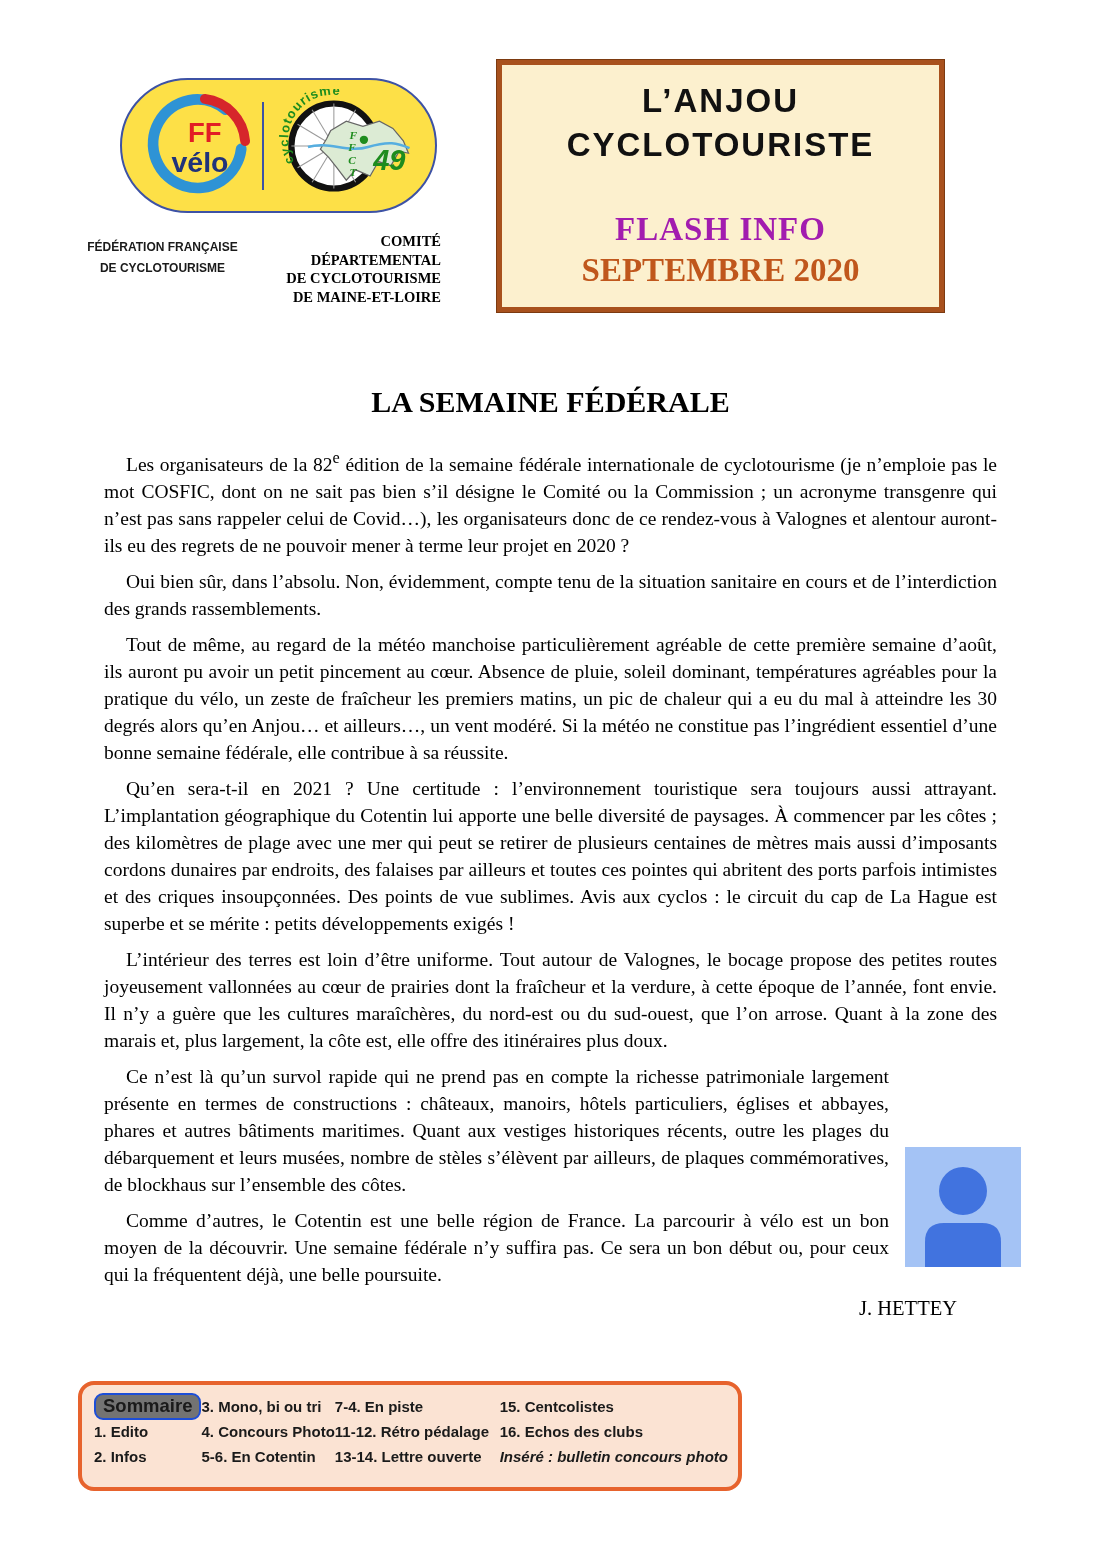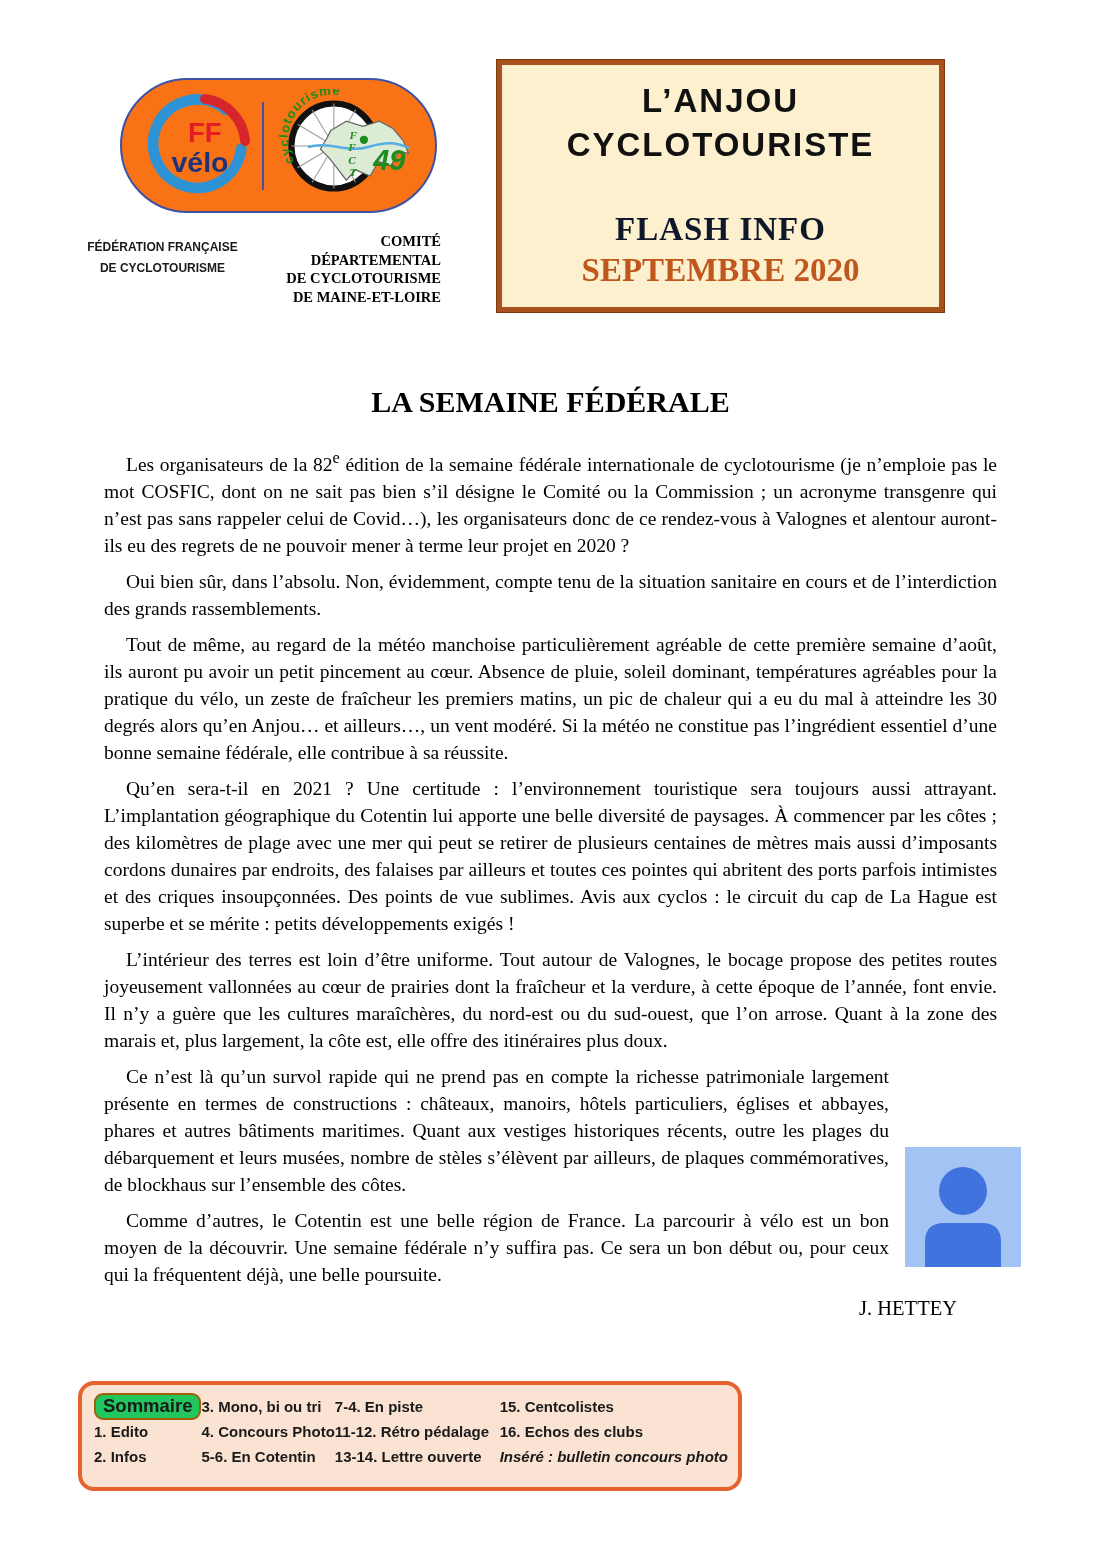--- a/index.html
+++ b/index.html
@@ -17,21 +17,21 @@
   
   .logo-capsule {
     position: absolute;
     left: 120px; top: 78px;
     width: 317px; height: 135px;
     border: 2px solid #3D52A5;
     border-radius: 70px;
     display: flex;
     align-items: center;
     padding-left: 20px;
-    background: #f97316;
+    background: #fde047;
   }
   .logo-sep {
     width: 2px; height: 88px;
     background: #3D52A5;
     margin: 0 12px 0 8px;
   }
   .fed-name {
     position: absolute;
     left: 70px; top: 237px;
     width: 185px;
@@ -73,21 +73,21 @@
     letter-spacing: 2px;
     color: #111;
   }
   .flash-info {
     margin-top: 42px;
     font-family: "Liberation Serif", serif;
     font-weight: bold;
     font-size: 33px;
     line-height: 40px;
     letter-spacing: 1px;
-    color: #0f172a;
+    color: #a21caf;
   }
   .flash-issue {
     font-family: "Liberation Serif", serif;
     font-weight: bold;
     font-size: 33px;
     line-height: 42px;
     color: #C0571C;
   }
 
   
@@ -141,22 +141,22 @@
     color: #1a1a1a;
   }
   .som-col { display: flex; flex-direction: column; }
   .som-col .cell { height: 25px; display: flex; align-items: center; white-space: nowrap; }
   .som-col1 { width: 112px; }
   .som-col2 { width: 142px; }
   .som-col3 { width: 176px; }
   .som-col4 { flex: 1; }
   .som-label {
     display: inline-block;
-    background: #22c55e;
-    border: 2px solid #a16207;
+    background: #737373;
+    border: 2px solid #1d4ed8;
     border-radius: 9px;
     padding: 0px 7px 1px 7px;
     font-size: 18.5px;
     font-weight: bold;
   }
   .som-italic { font-style: italic; text-align: center; }
 </style>
 </head>
 <body>
 

